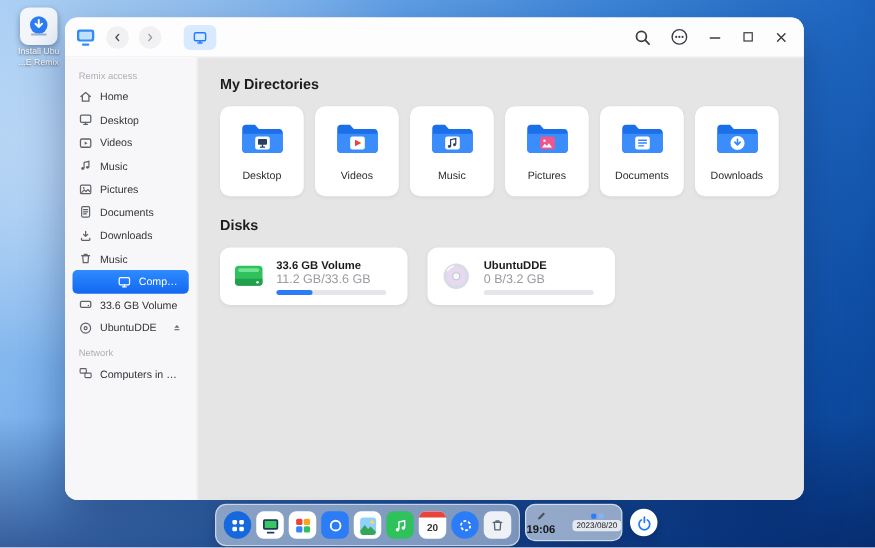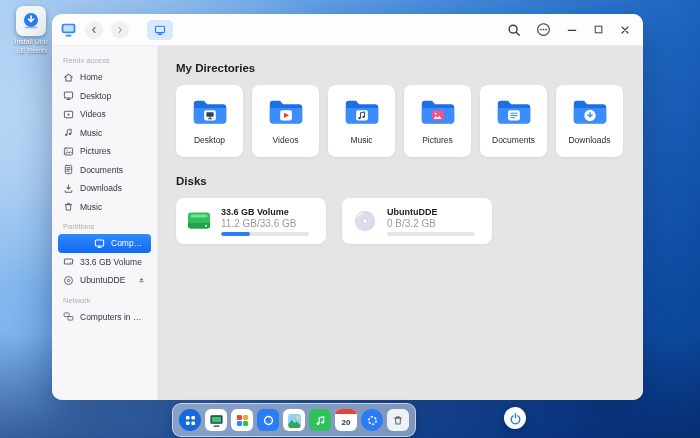--- a/index.html
+++ b/index.html
@@ -224,21 +224,20 @@
         <div class="sb-item">
           <span class="sb-ic">
               <svg width="11" height="11" viewBox="0 0 16 16" fill="none" stroke="currentColor" stroke-width="1.4" stroke-linecap="round" stroke-linejoin="round">
                 <path d="M4.6 5.2h6.8l-.6 8H5.2z"></path>
                 <path d="M3.4 5.2h9.2M6.4 5.2V3.6h3.2v1.6"></path>
               </svg>
             </span>
           <span class="sb-lb">Music</span>
         </div>
 
-        <div class="sec">Partitions</div>
 
         <div class="sb-item sel">
           <span class="sb-ic">
               <svg width="11" height="11" viewBox="0 0 16 16" fill="none" stroke="currentColor" stroke-width="1.5" stroke-linecap="round">
                 <rect x="2" y="3" width="12" height="8.5" rx="1.5"></rect>
                 <path d="M5.8 13.8h4.4M8 11.5v2.3"></path>
               </svg>
             </span>
           <span class="sb-lb">Computer</span>
         </div>
@@ -440,20 +439,36 @@
         </svg>
     </div>
     <div class="dk c-gray">
       <svg width="12" height="12" viewBox="0 0 16 16" fill="none" stroke="#5a6675" stroke-width="1.4" stroke-linecap="round" stroke-linejoin="round">
           <path d="M4.6 5.2h6.8l-.6 8H5.2z"></path>
           <path d="M3.4 5.2h9.2M6.4 5.2V3.6h3.2v1.6"></path>
         </svg>
     </div>
   </div>
 
+  <div class="widget">
+    <div class="cw-col">
+      <svg width="8" height="8" viewBox="0 0 12 12">
+          <path d="M2 10l.8-2.6 5.8-5.8 1.8 1.8-5.8 5.8z" fill="#4a4f57"></path>
+        </svg>
+      <div class="cw-time">19:06</div>
+    </div>
+    <div class="cw-sep"></div>
+    <div class="cw-col">
+      <div class="cw-mini">
+          <i></i>
+          <i class="lt"></i>
+        </div>
+      <div class="cw-date">2023/08/20</div>
+    </div>
+  </div>
 
   <div class="power-btn">
     <svg width="13" height="13" viewBox="0 0 16 16">
         <path d="M5.1 4.8a5.3 5.3 0 1 0 5.8 0" stroke="#1f7bff" stroke-width="1.7" fill="none" stroke-linecap="round"></path>
         <path d="M8 2.2v5" stroke="#1f7bff" stroke-width="1.7" stroke-linecap="round"></path>
       </svg>
   </div>
 
 </div>
 

